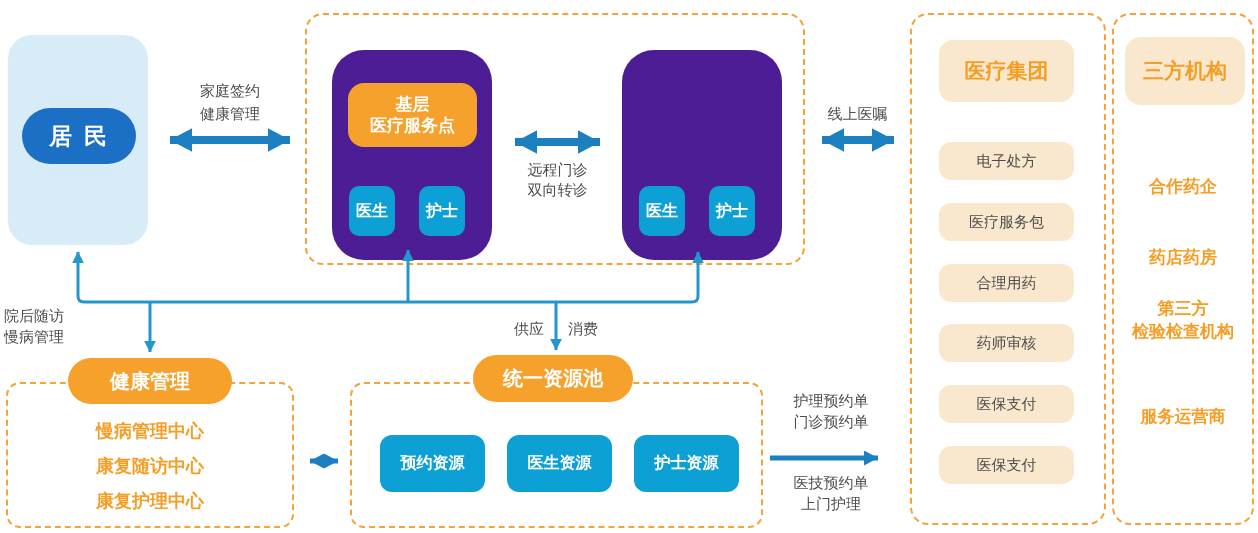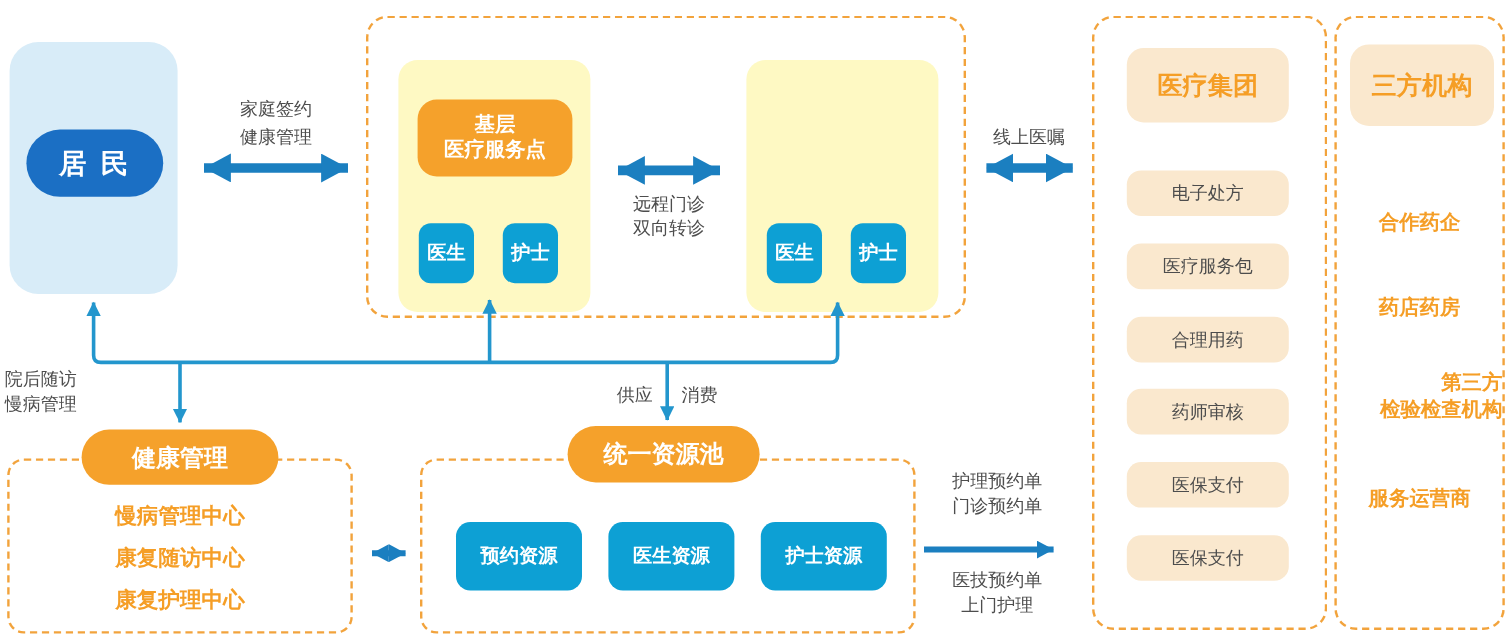--- a/index.html
+++ b/index.html
@@ -5,21 +5,21 @@
   html,body{margin:0;padding:0;background:#fff;}
   .canvas{
     position:relative;width:1258px;height:533px;background:#fff;overflow:hidden;
     font-family:"DejaVu Sans","Liberation Sans",sans-serif;
   }
   .abs{position:absolute;}
   .pre{white-space:pre-line;}
   .center{text-align:center;}
   
   .dashed{border:2px dashed #F2A33C;border-radius:18px;background:#fff;box-sizing:border-box;}
-  .card{background:#fef9c3;border-radius:16px;}
+  .card{background:#4c1d95;border-radius:32px;}
   .pill-orange{
     background:#F5A12B;color:#fff;font-weight:bold;
     display:flex;align-items:center;justify-content:center;text-align:center;
   }
   .chip-cyan{
     background:#0DA0D4;color:#fff;font-weight:bold;border-radius:10px;
     display:flex;align-items:center;justify-content:center;
   }
   .cream-pill{
     background:#FAE8CE;border-radius:12px;color:#4D4D4D;font-size:15px;
@@ -119,21 +119,21 @@
     <div class="abs cream-pill group-item" style="top:249px;">合理用药</div>
     <div class="abs cream-pill group-item" style="top:309px;">药师审核</div>
     <div class="abs cream-pill group-item" style="top:370px;">医保支付</div>
     <div class="abs cream-pill group-item" style="top:431px;">医保支付</div>
   </div>
 
   <div class="abs dashed third-box">
     <div class="abs hdr-orange third-header">三方机构</div>
     <div class="abs otext third-item pre" style="top:160px;">合作药企</div>
     <div class="abs otext third-item pre" style="top:231px;">药店药房</div>
-    <div class="abs otext third-item pre" style="top:293px;text-align:right;">第三方
+    <div class="abs otext third-item pre" style="top:282px;">第三方
 检验检查机构</div>
     <div class="abs otext third-item pre" style="top:390px;">服务运营商</div>
   </div>
 
   <div class="abs lbl pre" style="left:4px;top:306px;width:100px;line-height:21px;">院后随访
 慢病管理</div>
 
   <div class="abs lbl" style="left:484px;top:318px;width:60px;text-align:right;">供应</div>
   <div class="abs lbl" style="left:568px;top:318px;width:60px;">消费</div>
 

